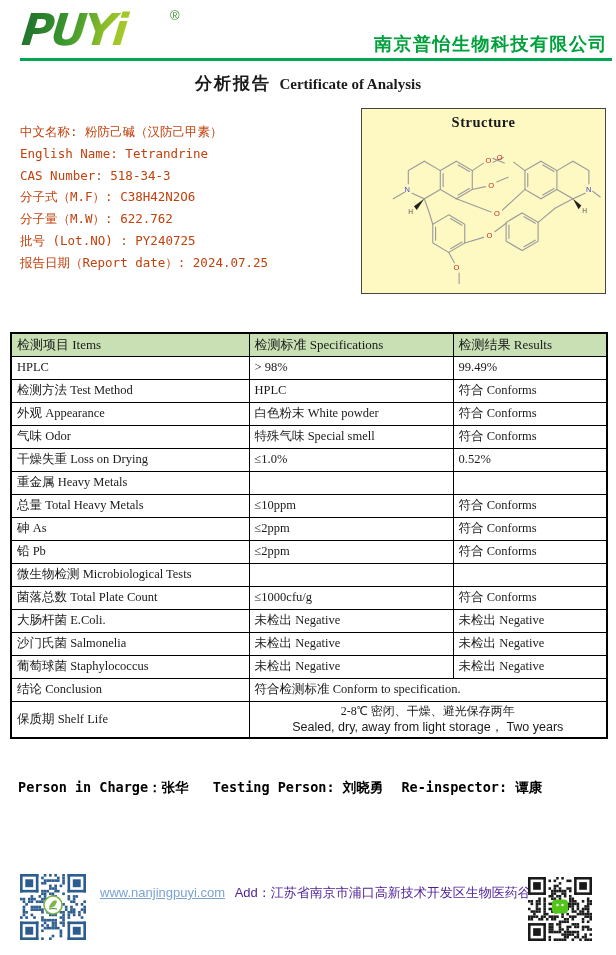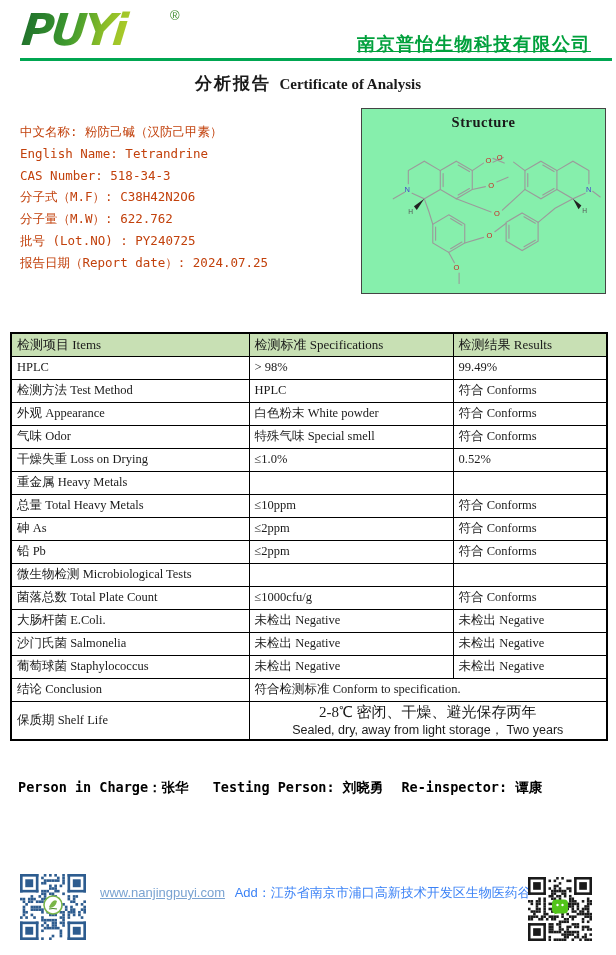--- a/index.html
+++ b/index.html
@@ -13,39 +13,39 @@
   .logo-wrap { position:absolute; left:22px; top:6px; }
   .logo-text {
     font-family:"DejaVu Sans", sans-serif; font-weight:bold; font-style:italic;
     font-size:44px; letter-spacing:-3px; line-height:48px;
     background:linear-gradient(100deg,#1d6e2c 0%,#3f9a2e 45%,#8fbf28 75%,#b5cf2a 100%);
     -webkit-background-clip:text; background-clip:text; color:transparent;
     transform:skewX(-6deg); display:inline-block; padding-right:6px;
   }
   .reg-mark { position:absolute; left:148px; top:2px; font-size:13px; color:#3d8b2f; font-style:normal; }
   .company-name {
-    position:absolute; right:25px; top:32px; font-size:18px; font-weight:bold;
-    color:#00a03c; letter-spacing:1.5px; font-family:"Liberation Sans", sans-serif;text-decoration:underline;
+    position:absolute; right:8px; top:32px; font-size:18px; font-weight:bold;
+    color:#00a03c; letter-spacing:1.5px; font-family:"Liberation Sans", sans-serif;
   }
   .rule-line { position:absolute; left:20px; top:58px; width:592px; height:3px; background:#00a651; }
   .doc-title { position:absolute; left:0; top:72px; width:100%; text-align:center; }
   .title-cn { font-size:17px; font-weight:bold; letter-spacing:2px; }
   .title-en { font-family:"Liberation Serif", serif; font-size:15px; font-weight:bold; margin-left:4px; }
 
   
   .info-block { position:absolute; left:20px; top:121px; width:340px; }
   .info-line {
     font-family:"DejaVu Sans Mono", monospace; font-size:12.5px; line-height:21.8px;
     white-space:nowrap; color:#c2410c;
   }
 
   
   .structure-box {
     position:absolute; left:361px; top:108px; width:245px; height:186px;
-    border:1px solid #444; background:#86efac;
+    border:1px solid #444; background:#fef9c3;
   }
   .structure-title {
     text-align:center; font-family:"Liberation Serif", serif; font-weight:bold;
     font-size:14.5px; margin-top:5px; letter-spacing:0.5px;
   }
   .molecule { position:absolute; left:0; top:24px; width:245px; height:158px; }
 
   
   .coa-table {
     position:absolute; left:10px; top:332px; width:596px;
@@ -53,35 +53,35 @@
     font-family:"Liberation Serif", serif; font-size:12.5px;
     border:2px solid #000;
   }
   .coa-table td, .coa-table th {
     border:1px solid #000; padding:0 5px; height:23px; vertical-align:middle;
     text-align:left; font-weight:normal; overflow:hidden; white-space:nowrap;
   }
   .coa-table th { background:#c8e0b4; font-size:13px; }
   .shelf-row td { height:37px; }
   .shelf-val { text-align:center !important; white-space:normal !important; line-height:1.35; }
-  .shelf-line1 { font-size:15px; }
+  .shelf-line1 { font-size:12px; }
   .shelf-line2 { font-family:"Liberation Sans", sans-serif; font-size:12.5px; }
 
   
   .sig-line {
     position:absolute; left:18px; top:779px; font-family:"DejaVu Sans Mono", monospace;
     font-weight:bold; font-size:13.5px; white-space:nowrap; color:#000000;
   }
   .sig-pair { margin-right:10px; }
   .sig-pair:first-child { margin-right:16px; }
 
   
   .footer-text { position:absolute; left:100px; top:884px; font-size:13px; white-space:nowrap; }
   .footer-link { color:#7aa3d1; text-decoration:underline; cursor:pointer; }
-  .footer-addr { color:#3b82f6; margin-left:6px;margin-top:41px; }
+  .footer-addr { color:#4c1d95; margin-left:6px;margin-top:41px; }
   .qr { position:absolute; }
   .qr-left { left:20px; top:874px; width:66px; height:66px; }
   .qr-right { left:528px; top:877px; width:64px; height:64px; }
   .qr svg.qr-grid { width:100%; height:100%; display:block; }
   .qr-overlay {
     position:absolute; left:50%; top:50%; transform:translate(-50%,-50%);
   }
 </style>
 </head>
 <body>

